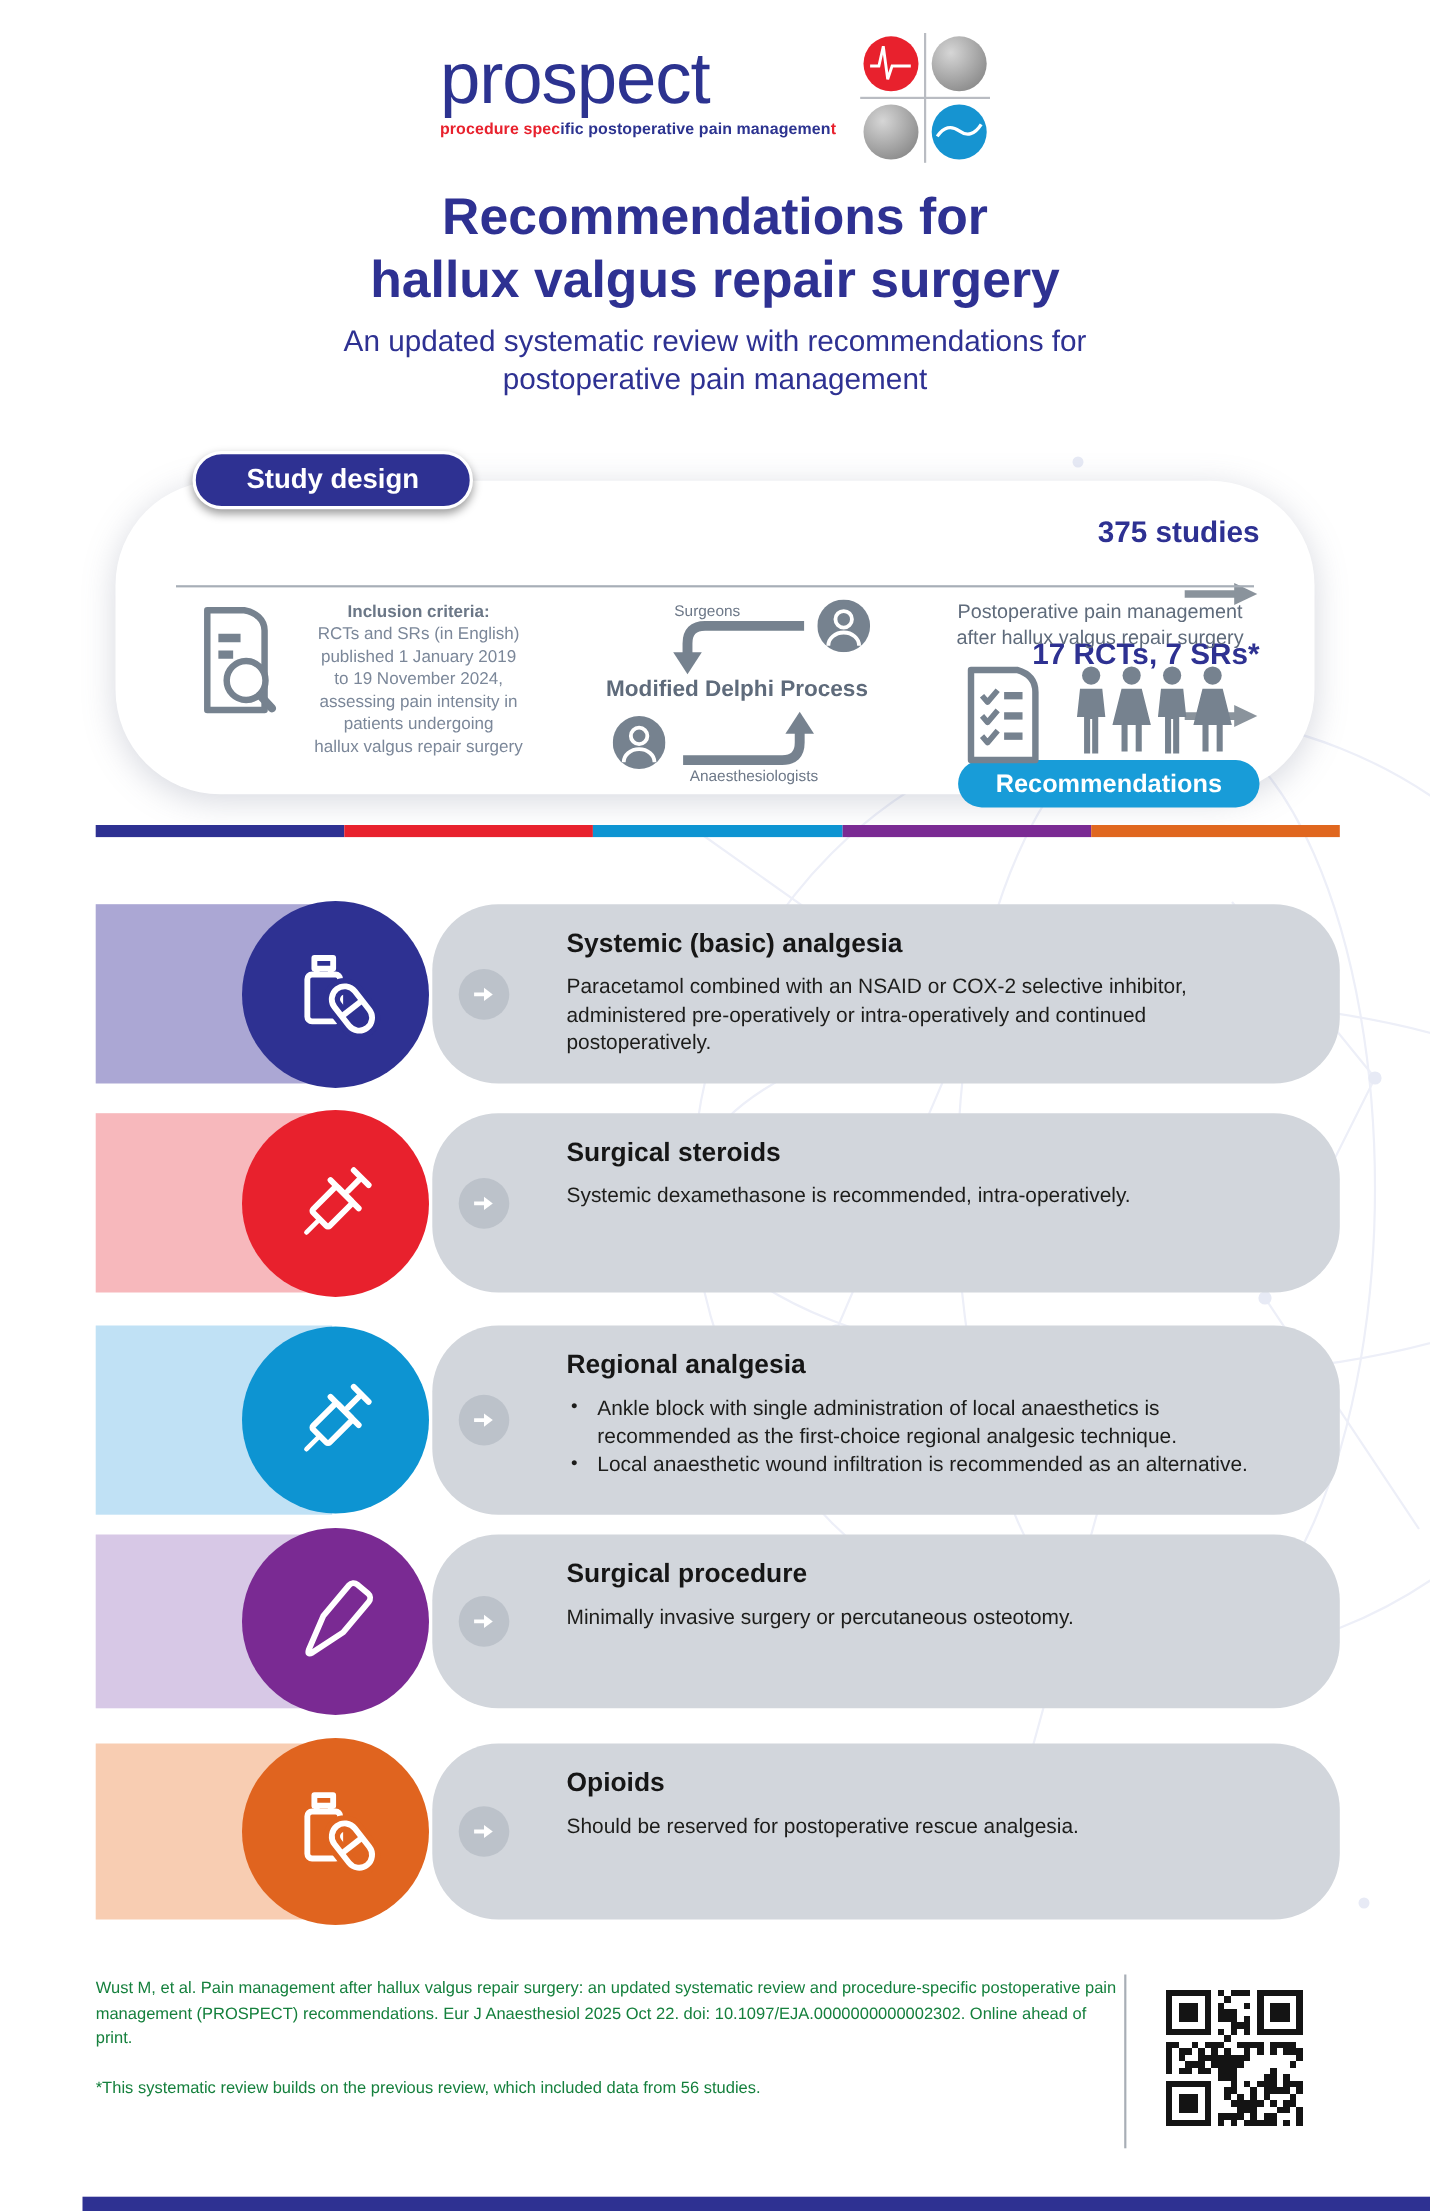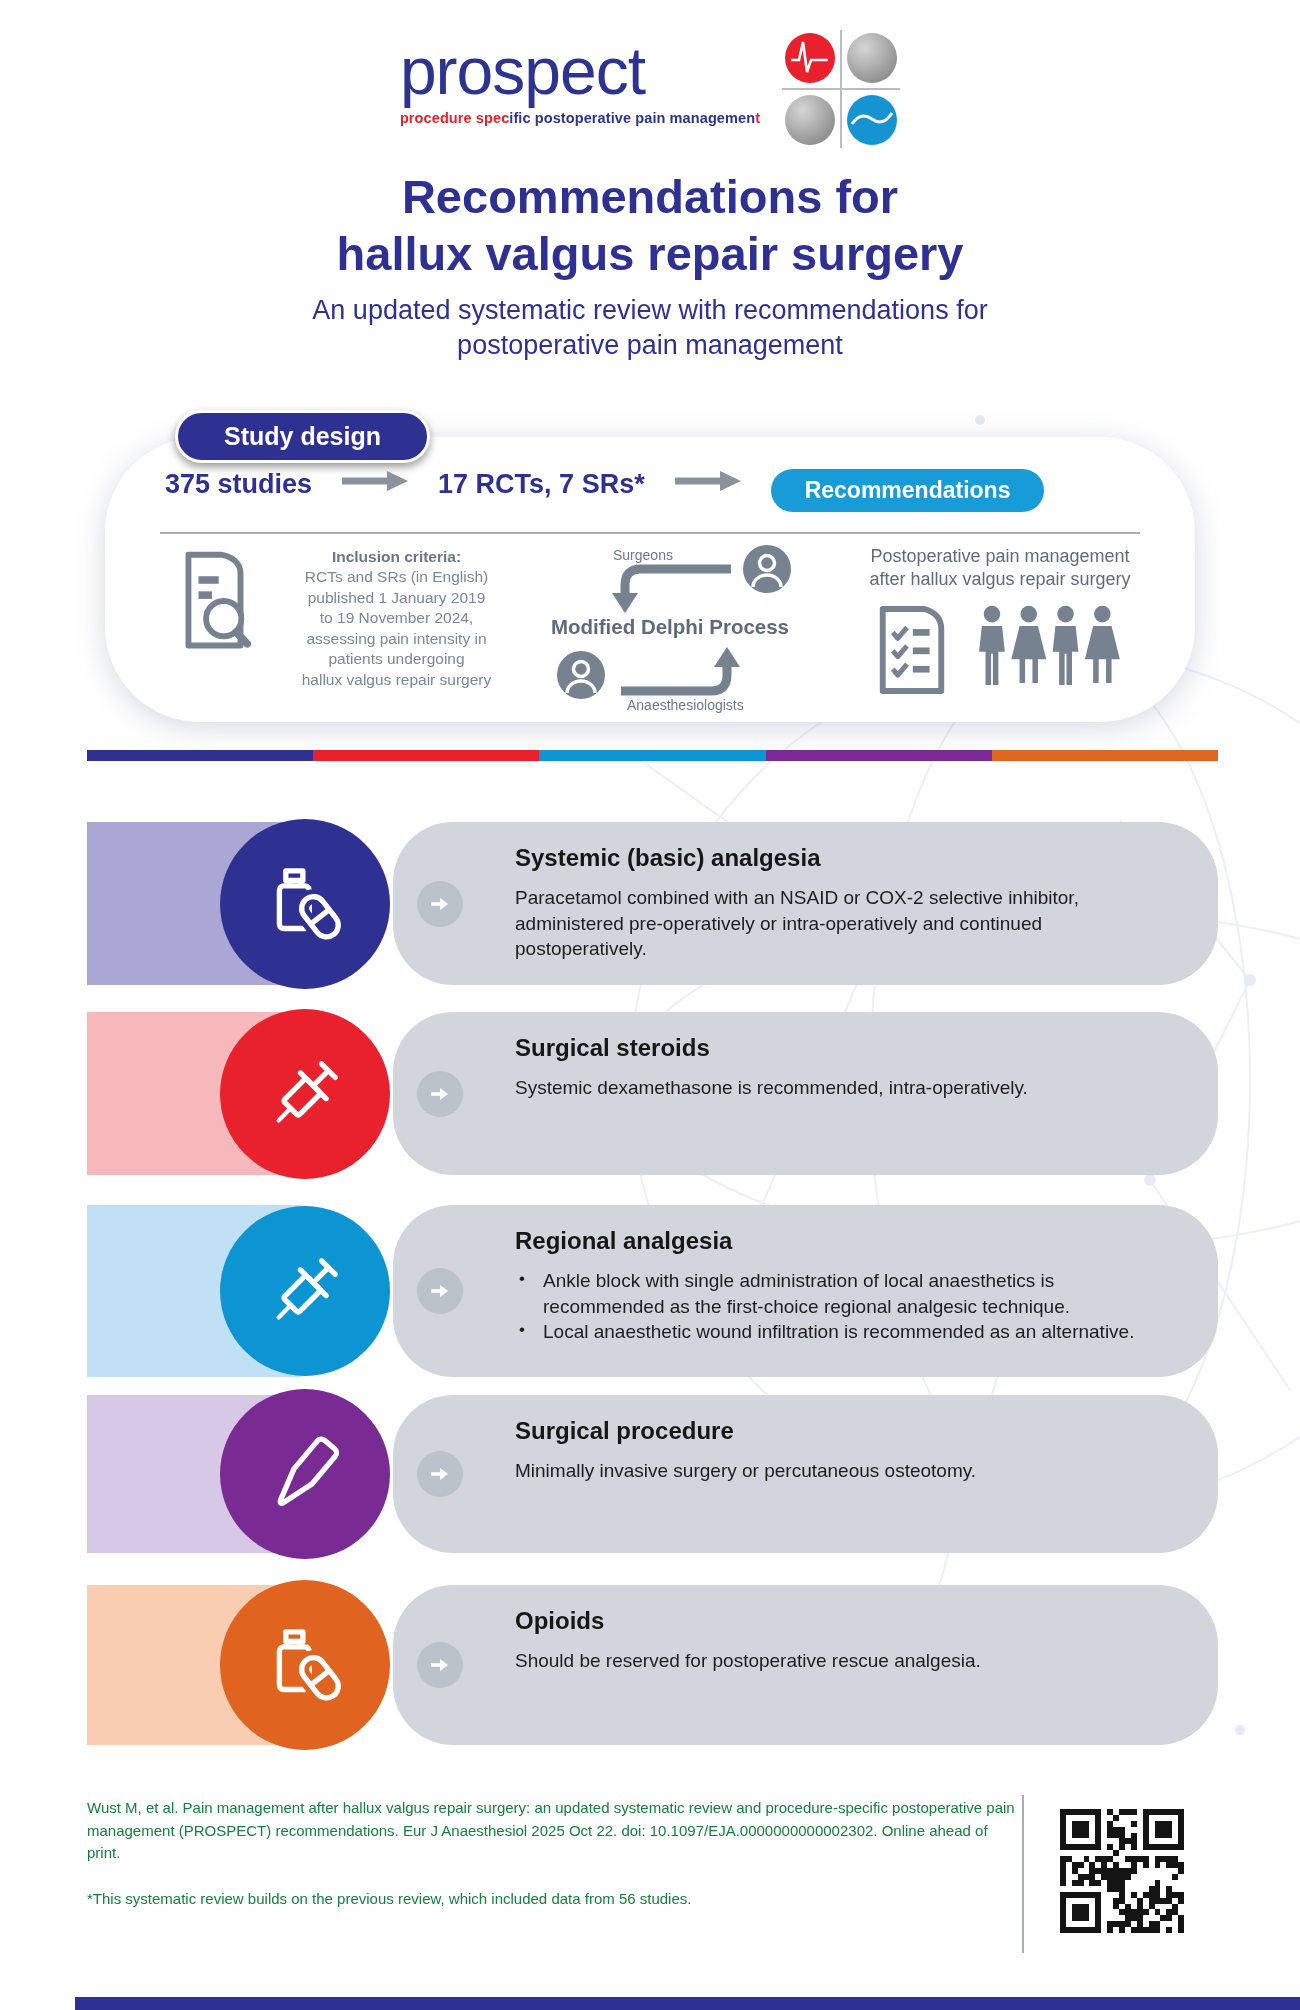--- a/index.html
+++ b/index.html
@@ -28,27 +28,27 @@
   .lm-svg { position:absolute; left:0; top:0; }
 
   .title { margin-top:20px; font-size:47px; font-weight:800; color:#2e3192; line-height:1.22; }
   .subtitle { margin:10px auto 0; width:790px; font-size:27px; font-weight:400; color:#2e3192; line-height:1.3; }
 
   
   .panel { position:absolute; left:105px; top:437px; width:1090px; height:285px; background:#fff;
            border-radius:95px; box-shadow:0 6px 30px rgba(110,120,145,.28); }
   .panel-label { position:absolute; left:70px; top:-27px; background:#2e3192; color:#fff; font-size:25px; font-weight:700;
                  padding:9px 46px; border-radius:28px; border:3px solid #fff; box-shadow:0 4px 9px rgba(0,0,0,.4); }
-  .flow-row { position:absolute; left:60px; top:32px; width:980px; display:flex; align-items:flex-start; gap:28px; }
+  .flow-row { position:absolute; left:60px; top:32px; width:980px; display:flex; align-items:flex-end; gap:28px;flex-direction:column; }
   .flow-step { font-size:27px; font-weight:700; color:#2e3192; }
   .flow-pill { background:#189cd8; color:#fff; font-size:23px; font-weight:700; padding:8px 34px; border-radius:24px; }
   .panel-divider { position:absolute; left:55px; top:95px; width:980px; height:2px; background:#a7aeb7; }
 
   .panel-cols { position:absolute; left:40px; top:108px; width:1020px; display:flex; }
-  .col-inclusion { width:360px; display:flex; align-items:flex-start; gap:30px; padding-left:30px; }
+  .col-inclusion { width:360px; display:flex; align-items:flex-start; gap:14px; padding-left:30px; }
   .inc-text { width:215px; text-align:center; color:#7b8799; font-size:15.5px; line-height:1.32; padding-top:2px; }
   .inc-heading { font-weight:700; color:#6b7787; display:block; }
   .inc-line { display:block; }
 
   .col-delphi { position:relative; width:330px; height:170px; }
   .delphi-label { position:absolute; font-size:14px; color:#6d7888; }
   .delphi-title { position:absolute; top:70px; left:0; width:100%; text-align:center; font-size:20.5px; font-weight:700; color:#5f6b7b; }
   .person { position:absolute; width:48px; height:48px; }
   .elbow { position:absolute; }
 

